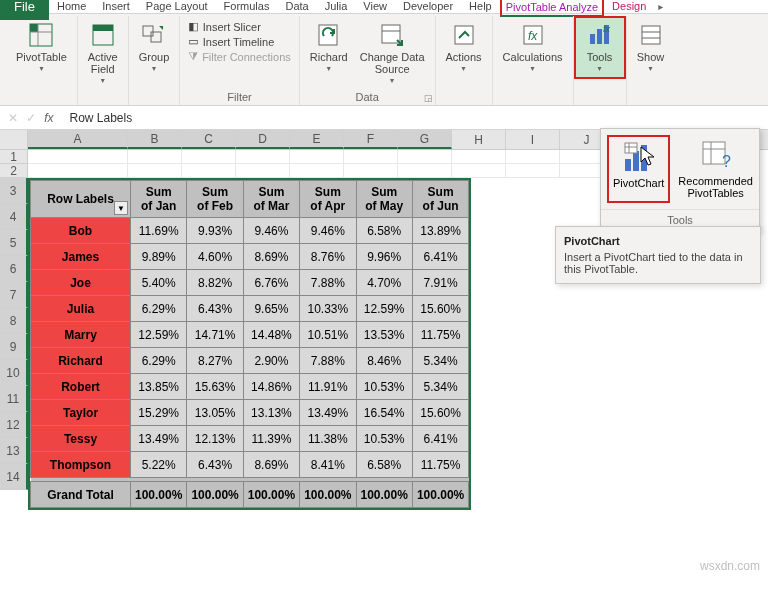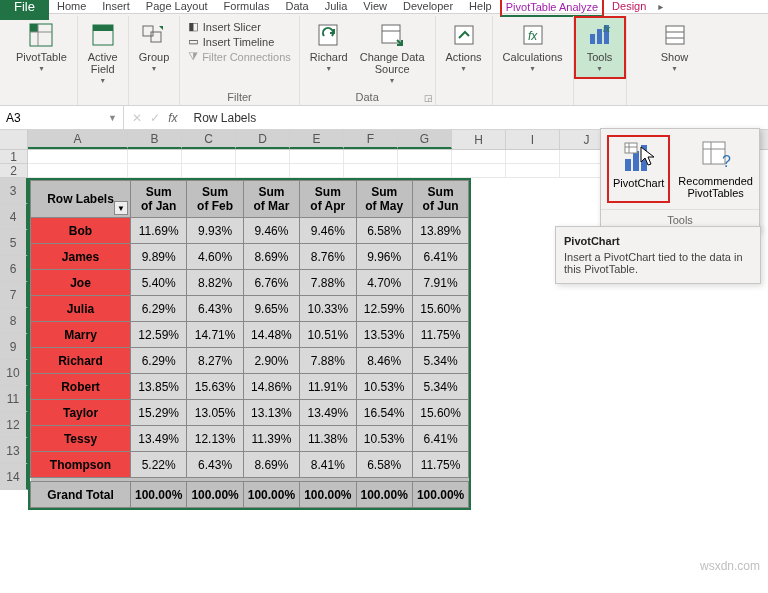--- a/index.html
+++ b/index.html
@@ -7,21 +7,21 @@
     
     .menubar { display: flex; align-items: center; background: #fff; height: 14px; border-bottom: 1px solid #d4d4d4; }
     .file-tab { background: #217346; color: #fff; padding: 4px 14px; font-size: 13px; height: 26px; display: flex; align-items: center; }
     .menu-item { padding: 4px 8px; font-size: 11px; color: #444; cursor: pointer; border-bottom: 2px solid transparent; }
     .menu-item.active { color: #a21caf; border-bottom: 2px solid #217346; }
     .hl-red { border: 2px solid #d5221e; padding: 2px 4px; }
     .chevron { padding: 4px 4px; color: #666; font-size: 10px; }
     
     .ribbon { display: flex; background: #f3f2f1; border-bottom: 1px solid #d4d4d4; height: 92px; padding: 2px 6px 0; }
     .ribbon-group { display: flex; flex-direction: column; align-items: center; justify-content: space-between; padding: 2px 6px 0; border-right: 1px solid #e1dfdd; position: relative; }
-    .ribbon-group:last-child { border-right: none; margin-left: 24px; }
+    .ribbon-group:last-child { border-right: none; }
     .ribbon-icons { display: flex; gap: 4px; flex: 1; align-items: flex-start; }
     .ribbon-btn { display: flex; flex-direction: column; align-items: center; padding: 3px 4px; cursor: pointer; font-size: 11px; color: #444; text-align: center; line-height: 1.1; }
     .ribbon-btn.hl-red-full { border: 2px solid #d5221e; background: #c8e6d0; }
     .ribbon-btn .ico { width: 28px; height: 28px; display: flex; align-items: center; justify-content: center; margin-bottom: 2px; }
     .ribbon-btn .drop { font-size: 8px; color: #666; margin-top: 2px; }
     .ribbon-label { font-size: 11px; color: #666; padding: 2px 0; width: 100%; text-align: center; }
     .ribbon-list { display: flex; flex-direction: column; gap: 2px; font-size: 11px; color: #444; padding: 2px 2px; }
     .ribbon-list .row { display: flex; align-items: center; gap: 4px; white-space: nowrap; }
     .ribbon-list .row.dim { color: #a0a0a0; }
     .expand-icon { position: absolute; bottom: 2px; right: 2px; font-size: 9px; color: #888; }
@@ -242,24 +242,20 @@
             </svg>
           </span>
         <span>Show</span>
         <span class="drop">▾</span>
       </div>
     </div>
   </div>
 </div>
 
 <div class="namebox-row">
-  <div class="namebox">
-      <span>A3</span>
-      <span style="font-size:9px;color:#888">▼</span>
-    </div>
   <div class="fx-icons">
     <span style="color:#ccc">✕</span>
     <span style="color:#ccc">✓</span>
     <span class="fx-sym">fx</span>
   </div>
   <div class="formula-val">Row Labels</div>
 </div>
 
 <div class="grid-wrap">
   <div class="col-headers">

